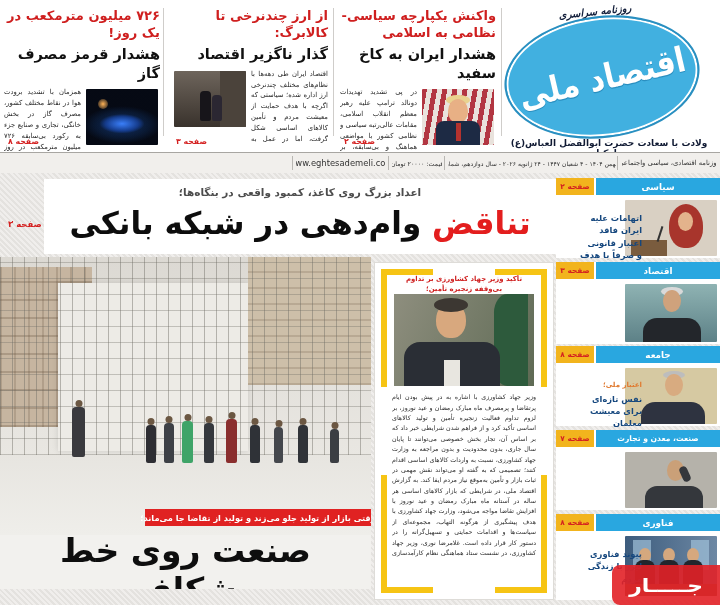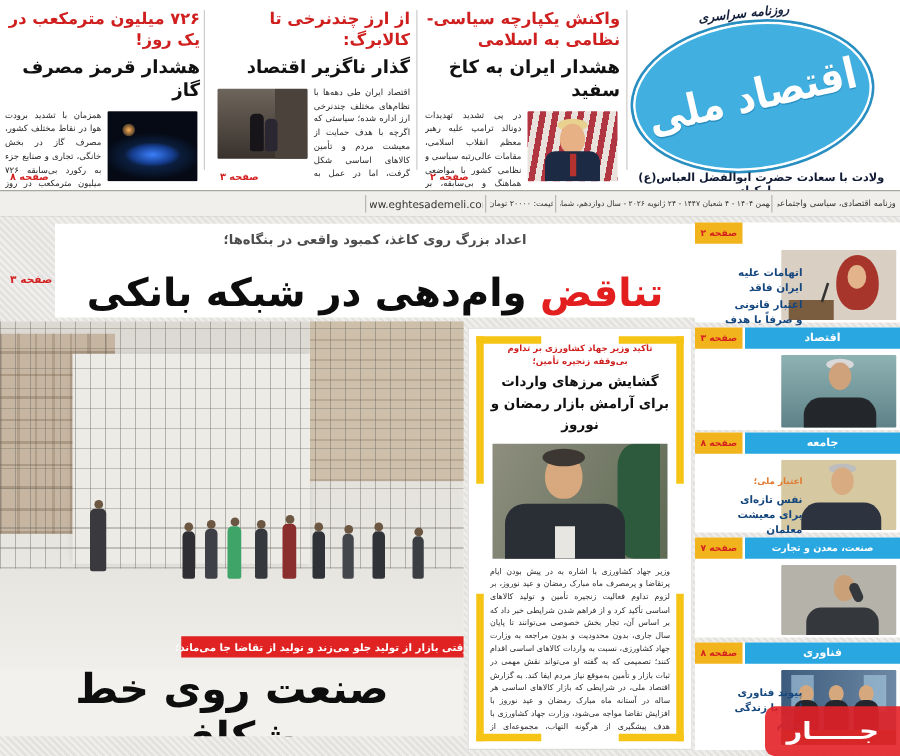--- a/index.html
+++ b/index.html
@@ -49,21 +49,21 @@
   .ib-cell{position:absolute;top:0;height:20px;display:flex;align-items:center;justify-content:center;
            color:#333;white-space:nowrap;overflow:hidden;}
   .ib-sep{position:absolute;top:3px;height:14px;width:1px;background:#b9b7b3;}
 
   
   .main-hatch{position:absolute;left:0;top:173px;width:720px;height:432px;
               background:repeating-linear-gradient(45deg,#f0eeec 0 2px,#e4e2df 2px 4px);}
 
   .lead-block{position:absolute;left:44px;top:179px;width:512px;height:75px;background:#fff;text-align:center;}
   .lead-kicker{margin-top:7px;font-size:10.5px;font-weight:bold;color:#4c4c4c;}
-  .lead-title{margin-top:20px;font-size:31px;font-weight:bold;color:#0d0d0d;line-height:1.1;}
+  .lead-title{margin-top:8px;font-size:31px;font-weight:bold;color:#0d0d0d;line-height:1.1;}
   .lead-title .red{color:#e31e1e;}
   .lead-page{position:absolute;left:8px;top:219px;color:#d42020;font-size:8.5px;font-weight:bold;}
 
   
   .photo-story{position:absolute;left:0;top:257px;width:371px;height:332px;background:#f2f1ee;overflow:hidden;}
   .ps-sky{position:absolute;left:0;top:0;width:371px;height:200px;background:linear-gradient(#dcd9d3,#e9e7e2);}
   .ps-bldg-l{position:absolute;left:0;top:10px;width:92px;height:160px;background:#c6b5a0;
              background-image:repeating-linear-gradient(0deg,rgba(90,70,50,.25) 0 2px,transparent 2px 18px),
                               repeating-linear-gradient(90deg,rgba(90,70,50,.2) 0 2px,transparent 2px 14px);}
   .ps-wall{position:absolute;left:58px;top:26px;width:190px;height:168px;background:#edebe6;box-shadow:0 0 6px rgba(0,0,0,.12);}
@@ -231,35 +231,35 @@
     <div class="ps-title">صنعت روی خط شکاف</div>
   </div>
 
   <div class="card">
     <div class="yc tl"></div>
     <div class="yc tr"></div>
     <div class="yc bl"></div>
     <div class="yc br"></div>
     <div class="card-inner">
       <div class="card-kicker">تأکید وزیر جهاد کشاورزی بر تداوم بی‌وقفه زنجیره تأمین؛</div>
-      <div class="card-title">گشایش مرزهای واردات برای آرامش بازار رمضان و نوروز</div>
       <div class="card-photo">
         <div class="flag"></div>
         <div class="suit"></div>
         <div class="shirt"></div>
         <div class="head"></div>
         <div class="hair"></div>
       </div>
       <div class="card-body">وزیر جهاد کشاورزی با اشاره به در پیش بودن ایام پرتقاضا و پرمصرف ماه مبارک رمضان و عید نوروز، بر لزوم تداوم فعالیت زنجیره تأمین و تولید کالاهای اساسی تأکید کرد و از فراهم شدن شرایطی خبر داد که بر اساس آن، تجار بخش خصوصی می‌توانند تا پایان سال جاری، بدون محدودیت و بدون مراجعه به وزارت جهاد کشاورزی، نسبت به واردات کالاهای اساسی اقدام کنند؛ تصمیمی که به گفته او می‌تواند نقش مهمی در ثبات بازار و تأمین به‌موقع نیاز مردم ایفا کند. به گزارش اقتصاد ملی، در شرایطی که بازار کالاهای اساسی هر ساله در آستانه ماه مبارک رمضان و عید نوروز با افزایش تقاضا مواجه می‌شود، وزارت جهاد کشاورزی با هدف پیشگیری از هرگونه التهاب، مجموعه‌ای از سیاست‌ها و اقدامات حمایتی و تسهیل‌گرانه را در دستور کار قرار داده است. غلامرضا نوری، وزیر جهاد کشاورزی، در نشست ستاد هماهنگی نظام کارآمدسازی بازارها که در محل این وزارتخانه برگزار شد، با تشریح آخرین وضعیت...</div>
 
     </div>
   </div>
 
   <div class="sec" style="top:178px;height:80px">
     <div class="sec-head">
+      <div class="sec-bar">سیاسی</div>
       <div class="sec-badge">صفحه ۲</div>
     </div>
     <div class="sec-photo sp1" style="height:56px">
       <div class="podium"></div>
       <div class="mic"></div>
       <div class="scarf"></div>
       <div class="face"></div>
     </div>
     <div class="sec-text">اتهامات علیه ایران فاقد اعتبار قانونی و صرفاً با هدف فرافکنی است</div>
   </div>

